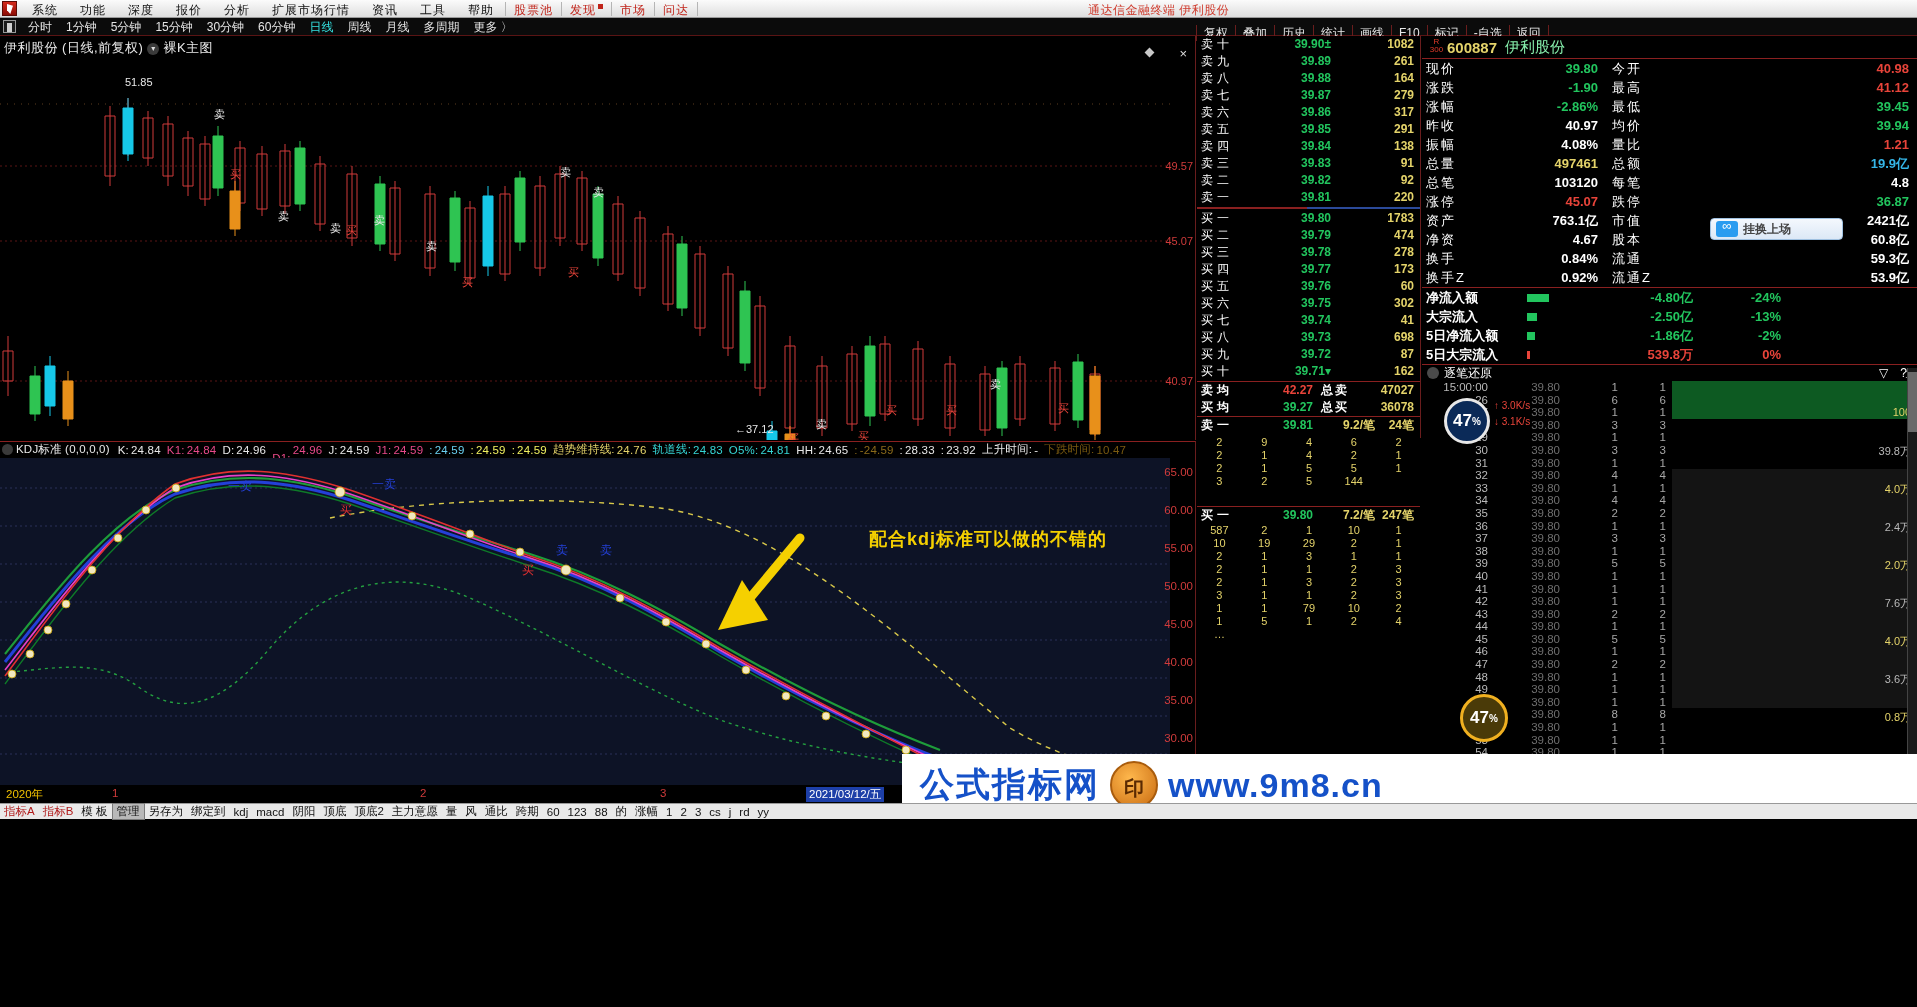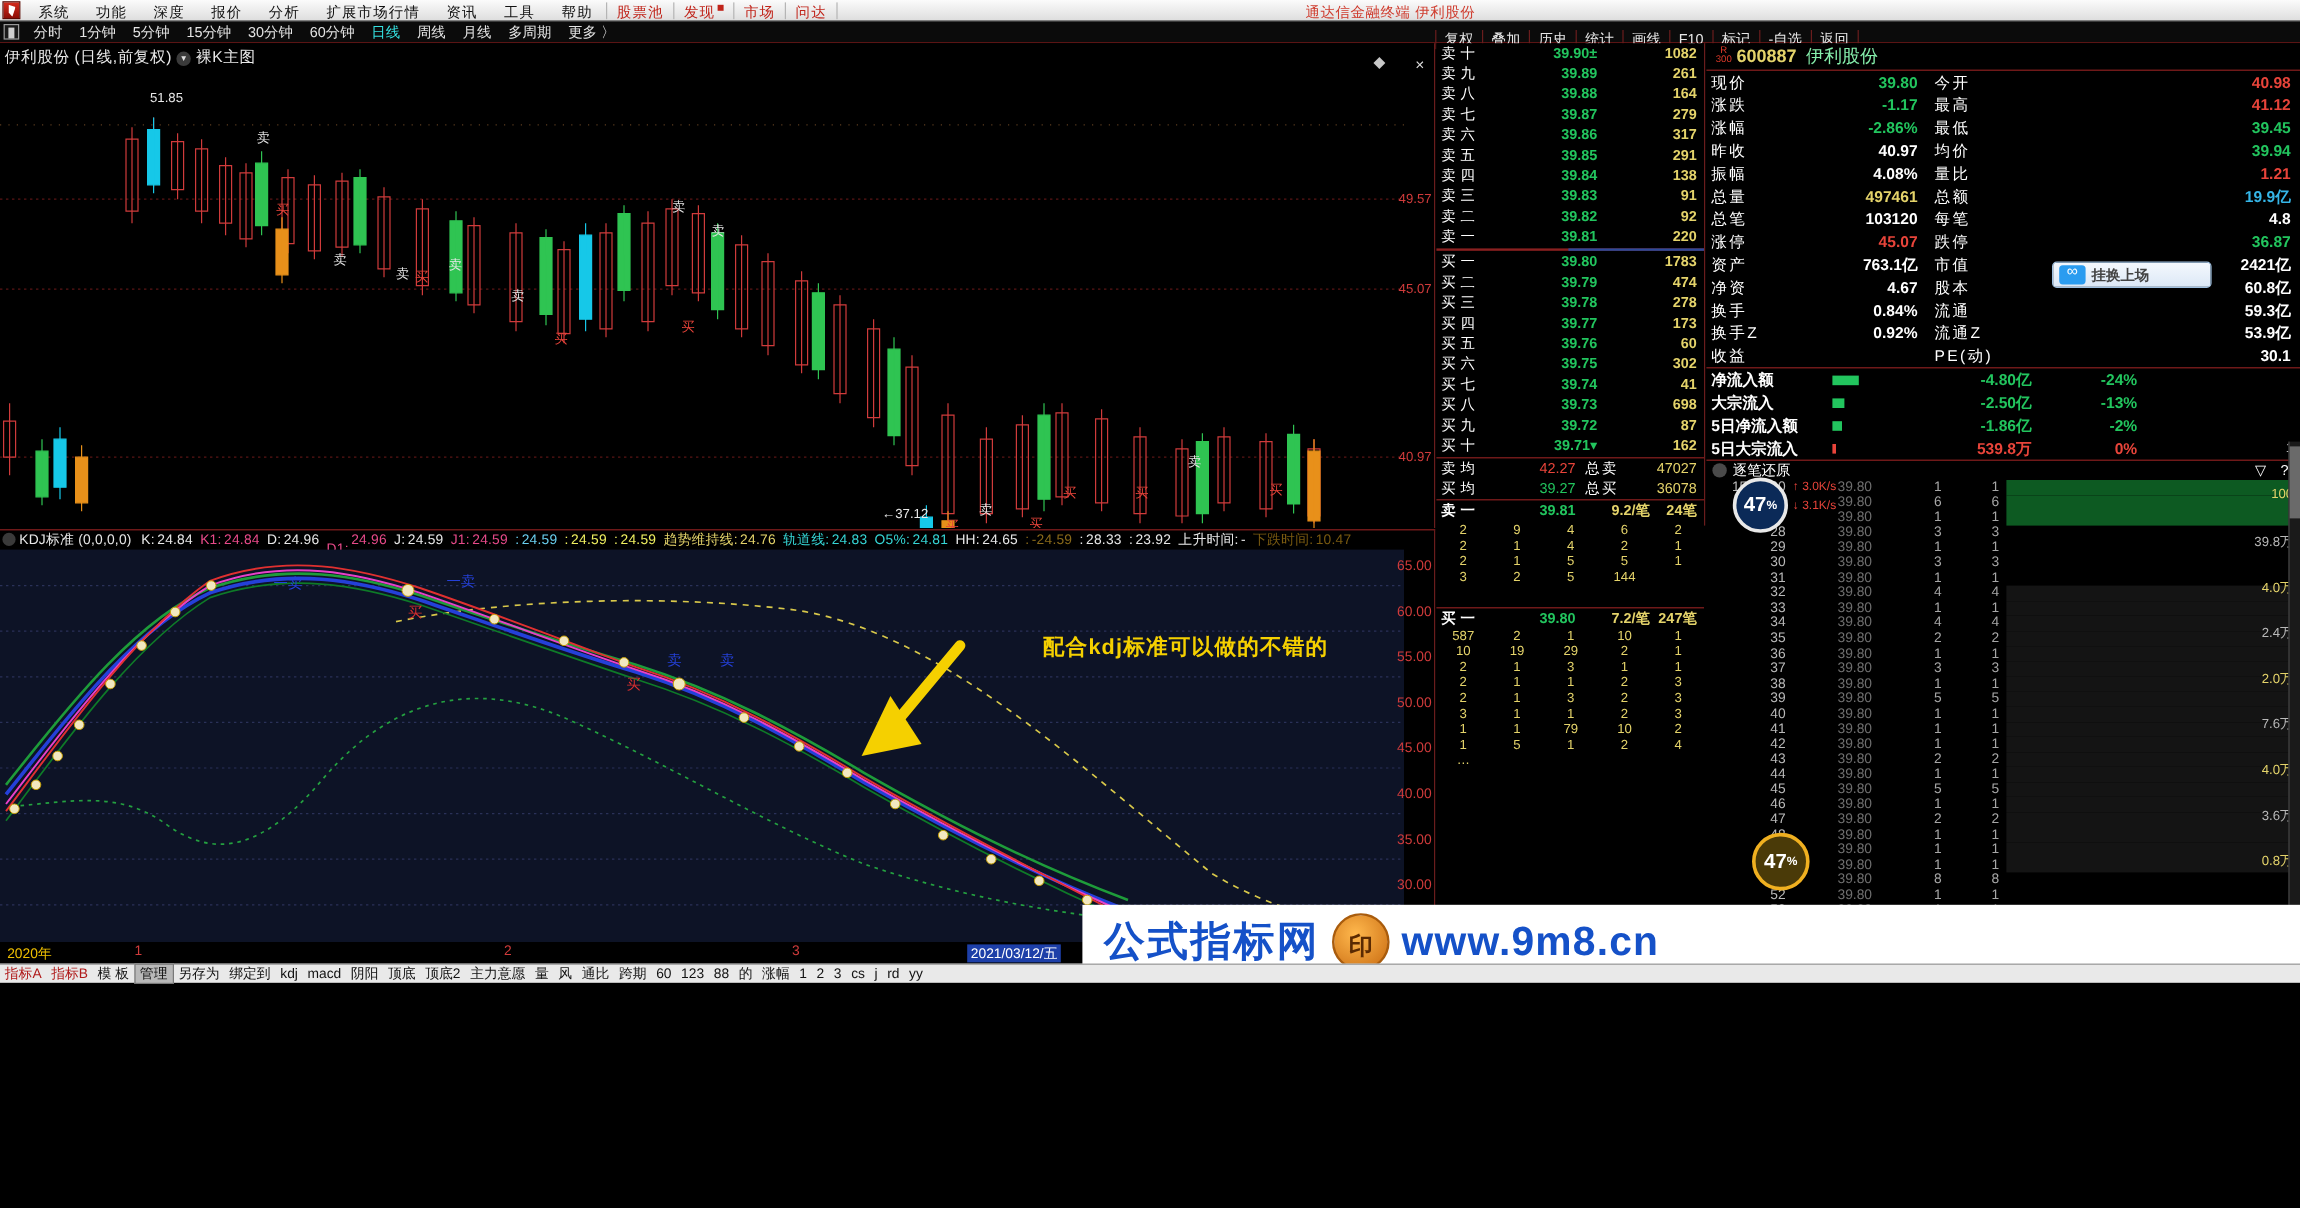--- a/index.html
+++ b/index.html
@@ -95,21 +95,21 @@
 
   
   .obook { position:absolute; left:1197px; top:36px; width:224px; height:402px;
     background:#000; font-size:12px; border-right:1px solid #6a1d1d; }
   .obrow { display:flex; align-items:center; height:17px; line-height:17px; }
   .obrow .lbl { width:54px; color:#fff; padding-left:4px; letter-spacing:4px;}
   .obrow .pr  { width:80px; text-align:right; color:#22c55e; font-weight:bold; }
   .obrow .vol { flex:1; text-align:right; color:#e4d36a; padding-right:6px; font-weight:bold;}
   .obsep { height:2px; background:#8a2020; margin:1px 0; position:relative;}
   .obsep:after{content:"";position:absolute;left:110px;right:0;top:0;height:2px;background:#2b4a9a;}
-  .avgrow { display:flex; height:17px; line-height:17px; font-weight:normal; }
+  .avgrow { display:flex; height:17px; line-height:17px; font-weight:bold; }
   .avgrow .l1{width:54px;color:#fff;padding-left:4px;letter-spacing:4px;}
   .avgrow .v1{width:62px;text-align:right;}
   .avgrow .l2{width:44px;color:#fff;padding-left:8px;letter-spacing:2px;}
   .avgrow .v2{flex:1;text-align:right;color:#e4d36a;padding-right:6px;}
   .sellrow{ display:flex;height:17px;line-height:17px;font-weight:bold;}
   .sellrow .a{width:54px;color:#fff;padding-left:4px;letter-spacing:4px;}
   .sellrow .b{width:62px;text-align:right;color:#22c55e;}
   .sellrow .c{width:62px;text-align:right;color:#e4d36a;}
   .sellrow .d{flex:1;text-align:right;color:#e4d36a;padding-right:6px;}
 
@@ -719,21 +719,21 @@
   </div>
   <div class="qtable" id="qtable">
       <div class="qrow">
         <div class="k1">现价</div>
         <div class="v1 grn">39.80</div>
         <div class="k2">今开</div>
         <div class="v2 red">40.98</div>
       </div>
       <div class="qrow">
         <div class="k1">涨跌</div>
-        <div class="v1 grn">-1.17</div>
+        <div class="v1 grn">-1.90</div>
         <div class="k2">最高</div>
         <div class="v2 red">41.12</div>
       </div>
       <div class="qrow">
         <div class="k1">涨幅</div>
         <div class="v1 grn">-2.86%</div>
         <div class="k2">最低</div>
         <div class="v2 grn">39.45</div>
       </div>
       <div class="qrow">
@@ -782,26 +782,20 @@
         <div class="k1">换手</div>
         <div class="v1 wht">0.84%</div>
         <div class="k2">流通</div>
         <div class="v2 wht">59.3亿</div>
       </div>
       <div class="qrow">
         <div class="k1">换手Z</div>
         <div class="v1 wht">0.92%</div>
         <div class="k2">流通Z</div>
         <div class="v2 wht">53.9亿</div>
-      </div>
-      <div class="qrow">
-        <div class="k1">收益</div>
-        <div class="v1 wht"></div>
-        <div class="k2">PE(动)</div>
-        <div class="v2 wht">30.1</div>
       </div>
     </div>
   <div class="flowsec" id="flowsec">
       <div class="frow">
         <div class="fk">净流入额</div>
         <div class="bar">
           <i style="width: 22px; background: rgb(34, 197, 94);"></i>
         </div>
         <div class="fv" style="color: rgb(34, 197, 94);">-4.80亿</div>
         <div class="fp" style="color: rgb(34, 197, 94);">-24%</div>

